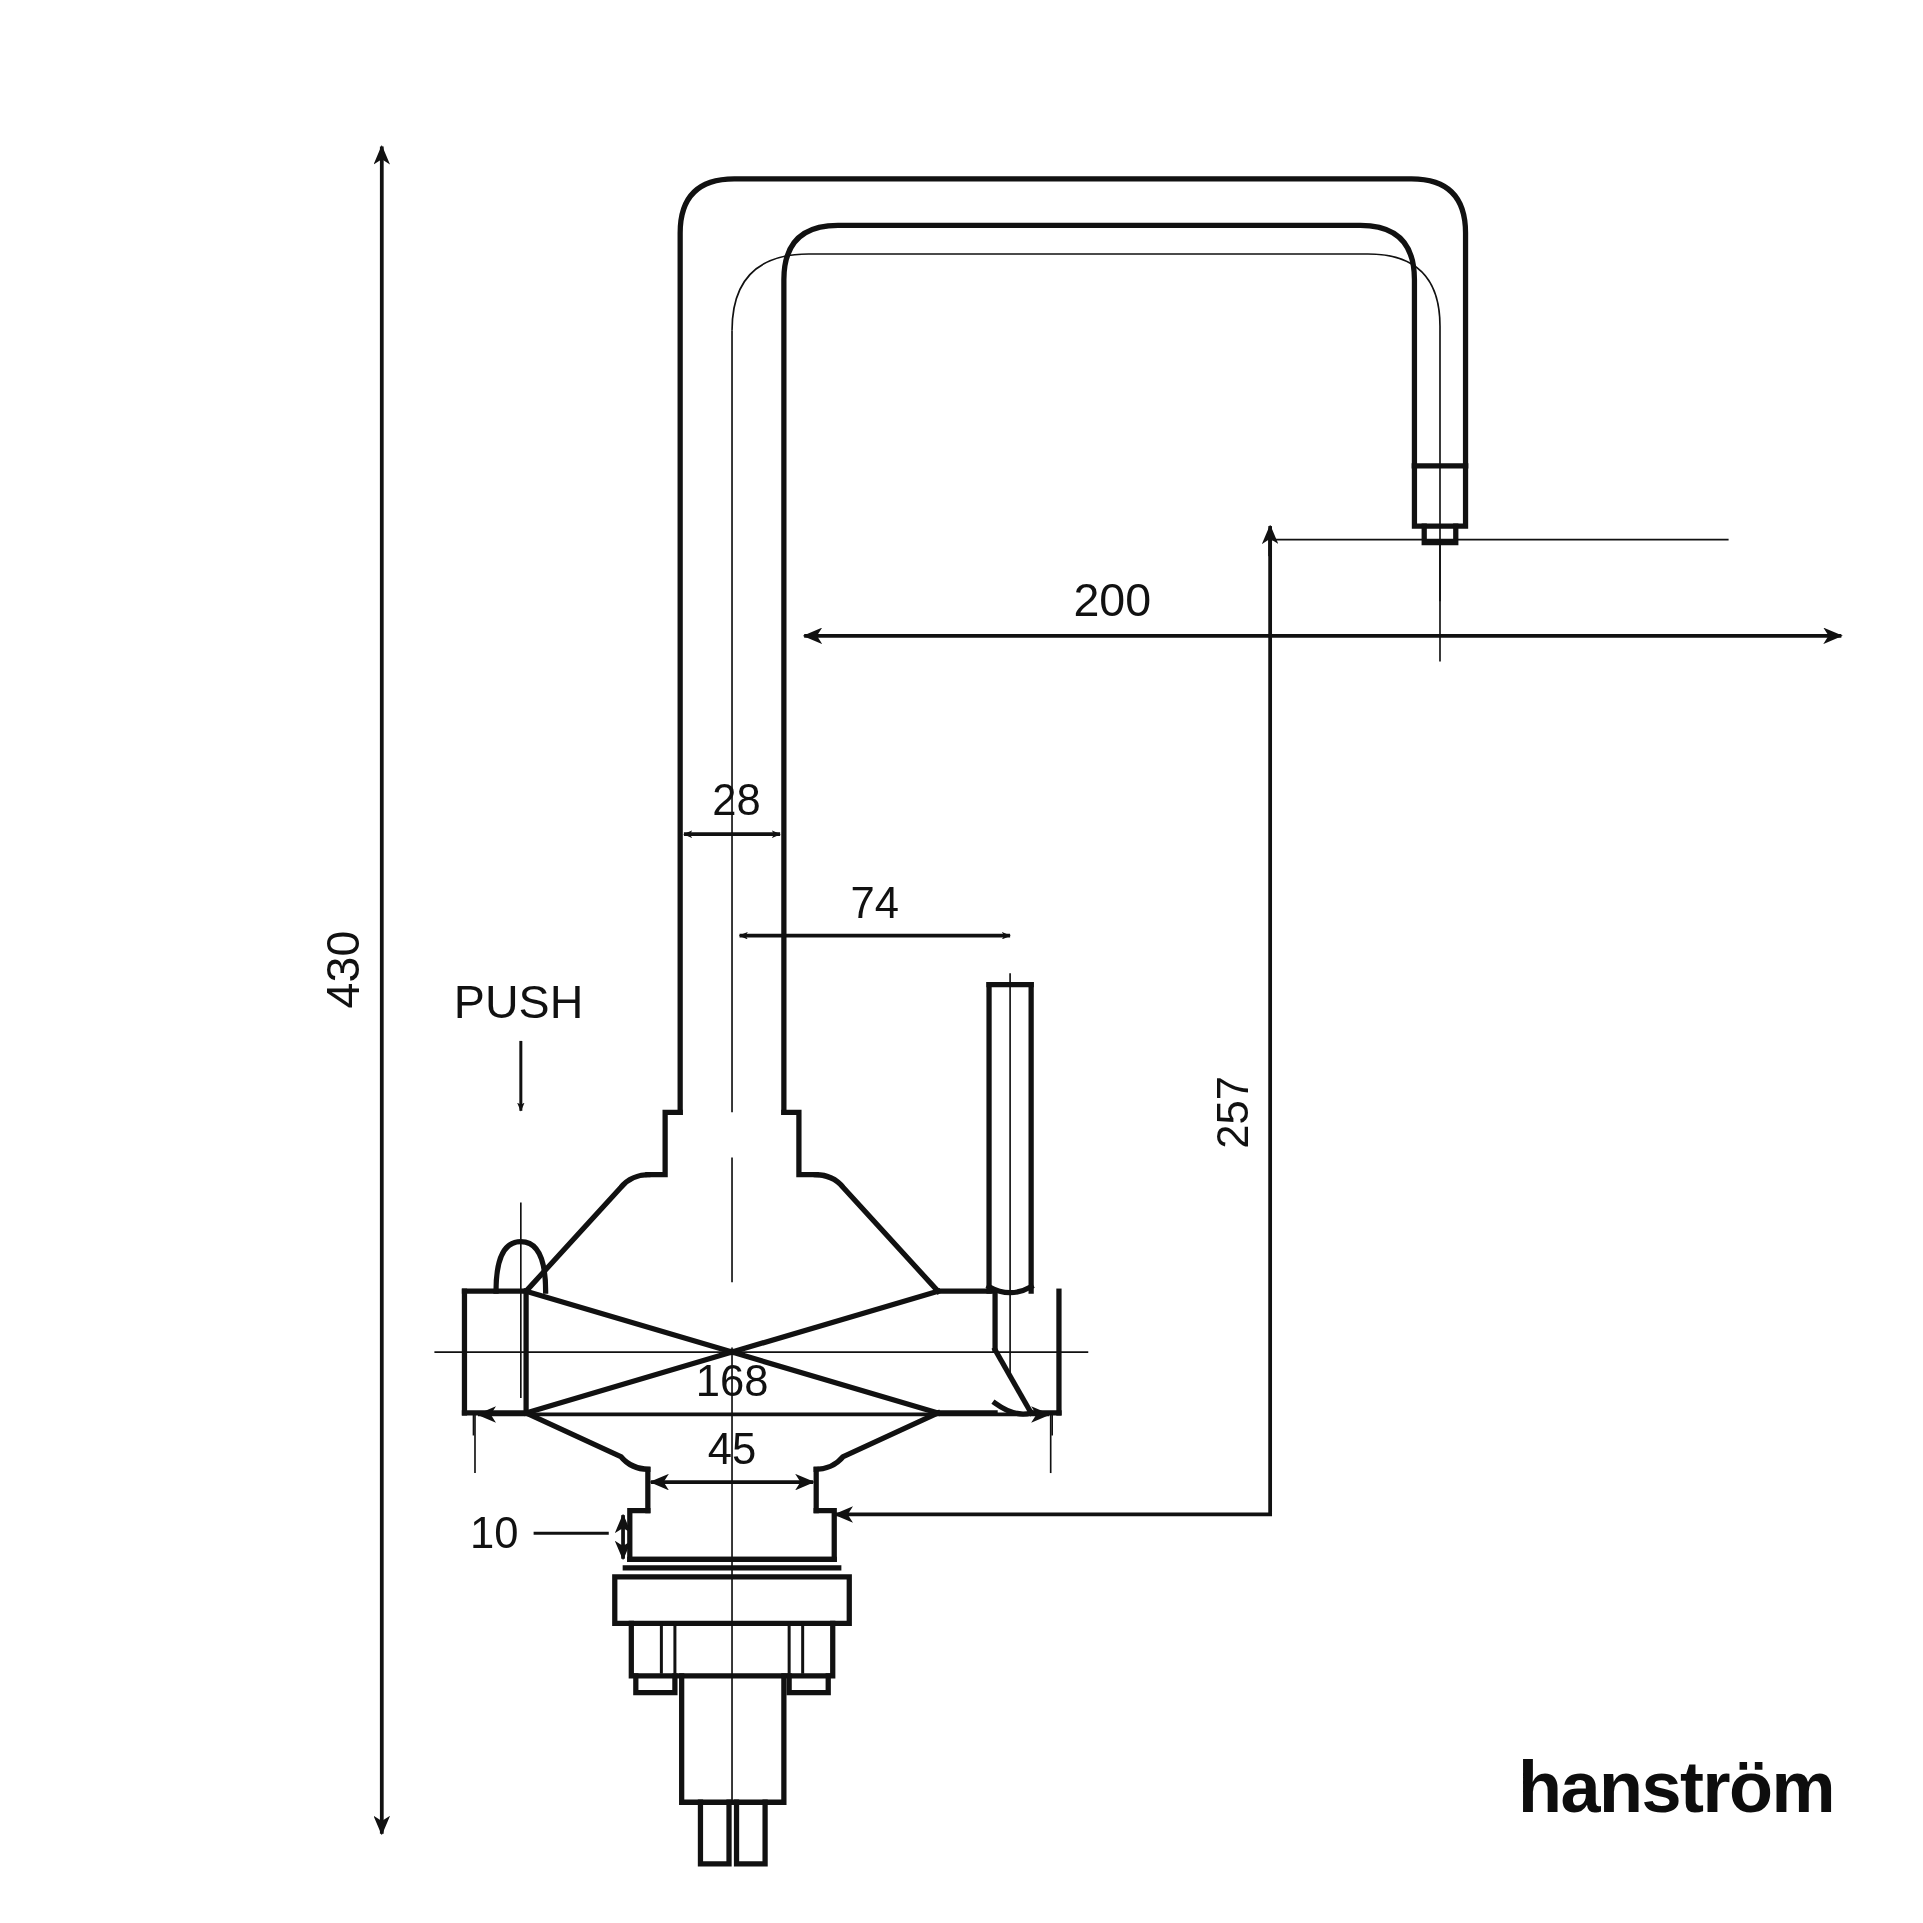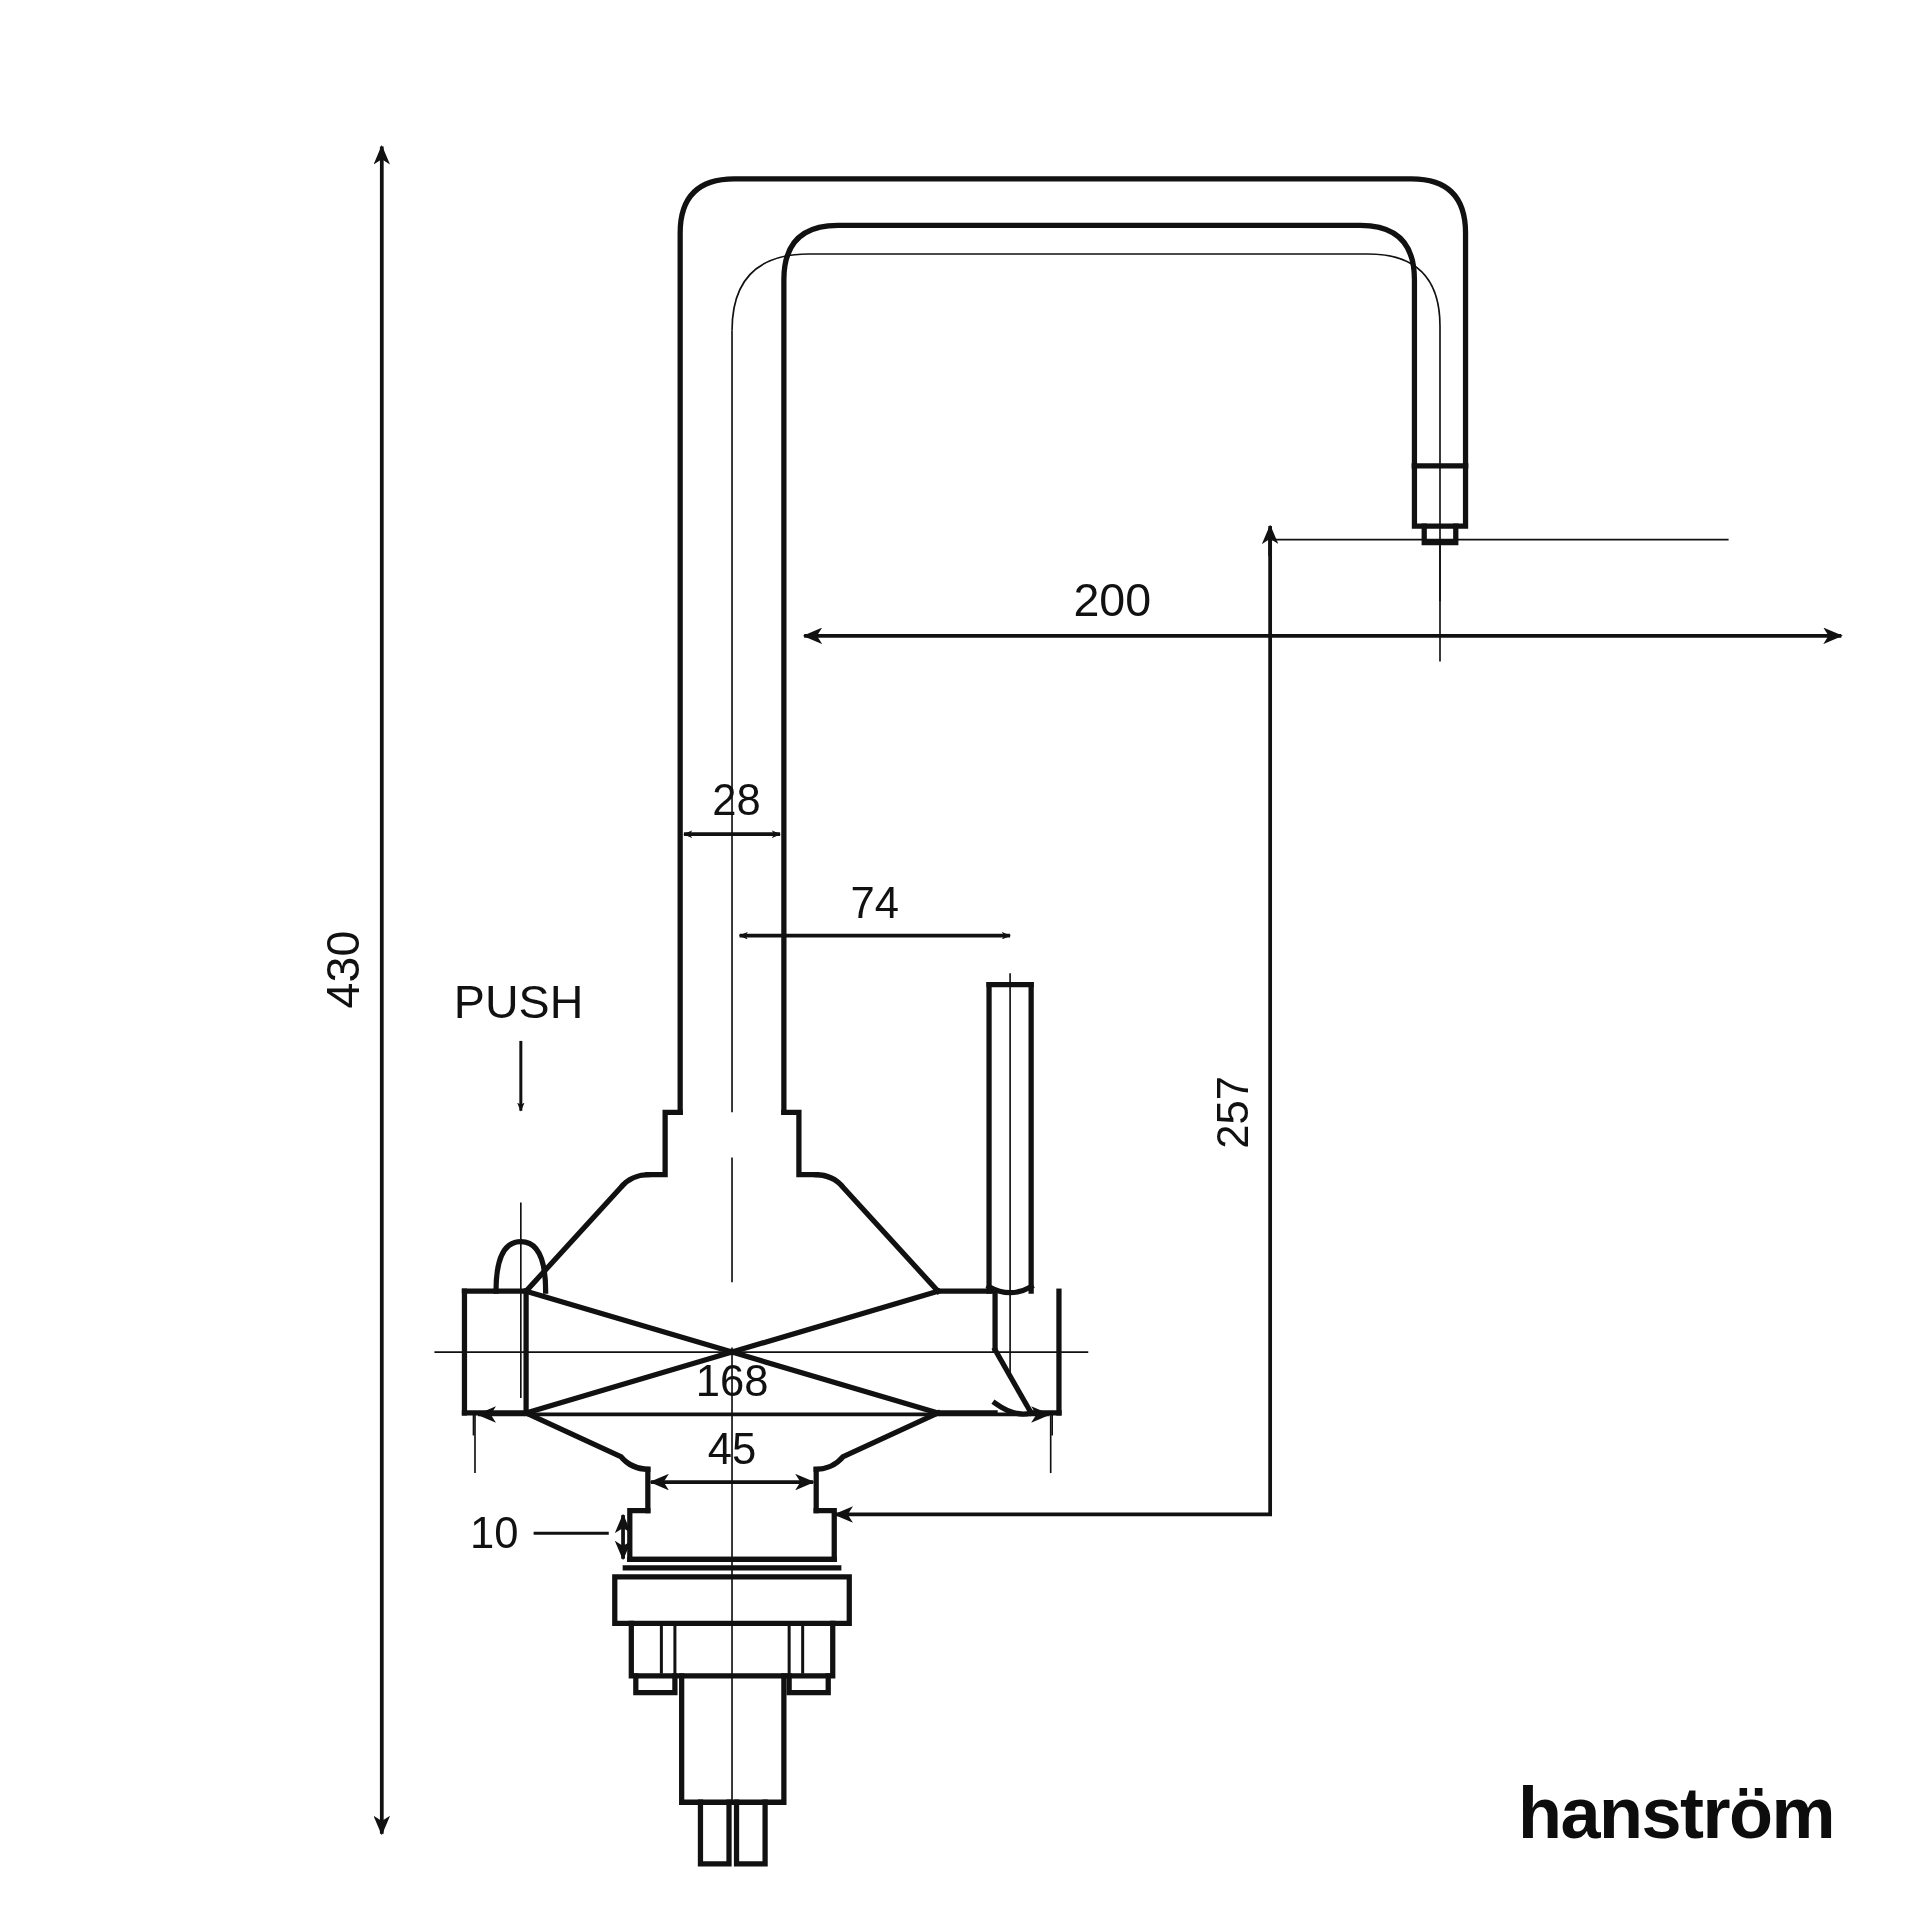--- a/index.html
+++ b/index.html
@@ -6,21 +6,21 @@
   html,body{margin:0;padding:0;background:#ffffff;}
   body{
     width:1924px;height:1924px;
     font-family:"Liberation Sans","DejaVu Sans",sans-serif;
     overflow:hidden;position:relative;
   }
   #sheet{position:absolute;inset:0;width:1924px;height:1924px;}
   svg{display:block;}
   .brand{
     position:absolute;
-    right:90px;bottom:75px;
+    right:90px;bottom:101px;
     font-family:"Liberation Sans","DejaVu Sans",sans-serif;
     font-weight:700;
     font-size:72px;
     letter-spacing:-1.5px;
     color:#0d0d0d;
     line-height:1;
     white-space:nowrap;
   }
 </style>
 </head>

